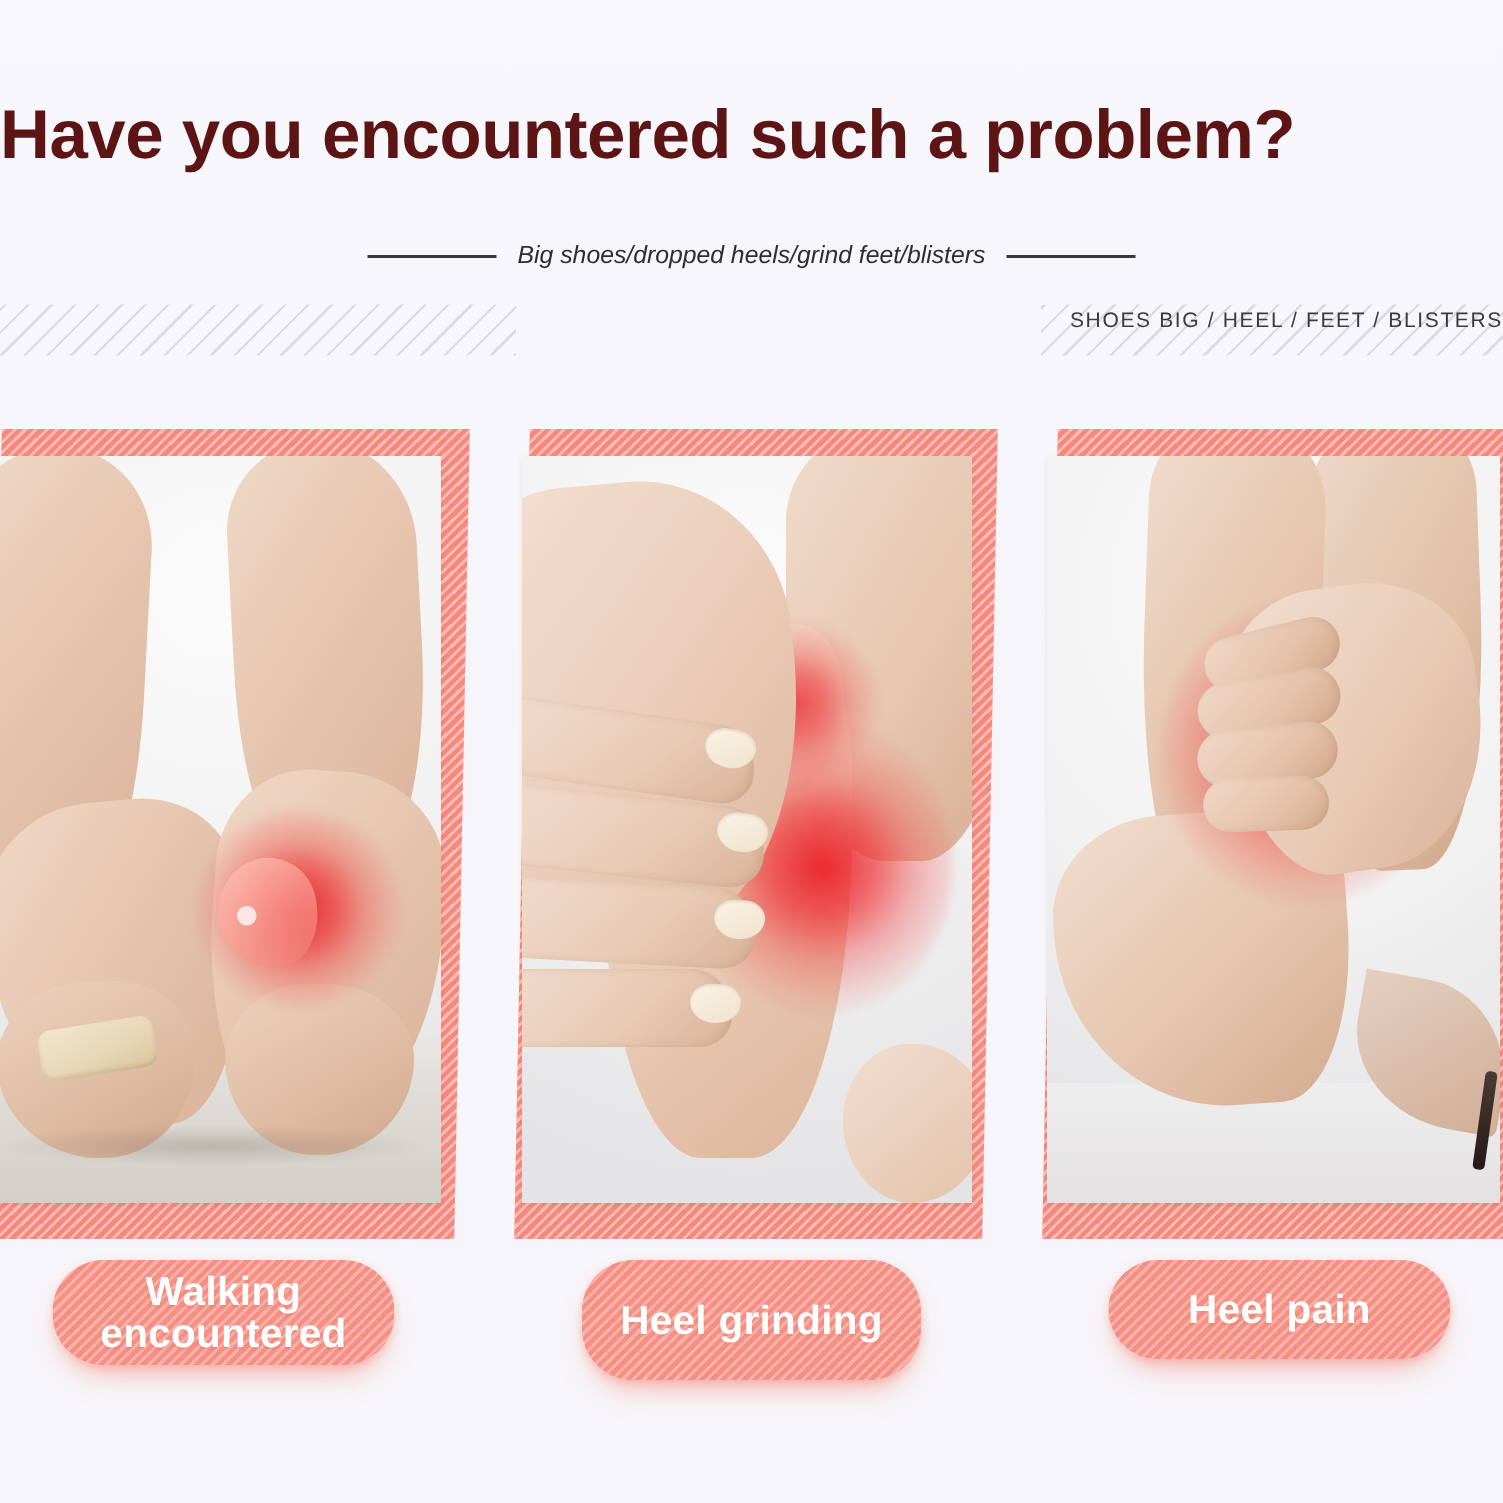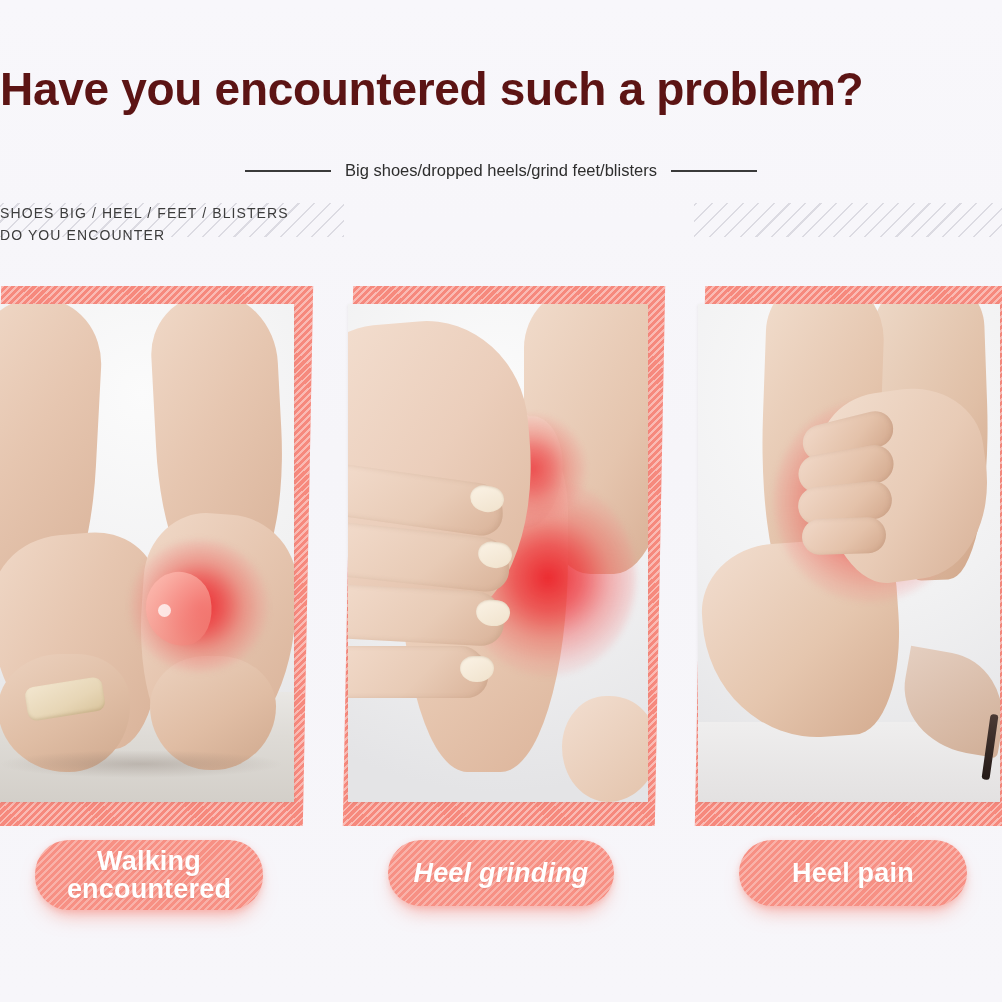--- a/index.html
+++ b/index.html
@@ -38,20 +38,21 @@
 
   .subline-row {
     position: absolute;
     top: 161px;
     left: 0;
     width: 1002px;
     display: flex;
     align-items: center;
     justify-content: center;
     gap: 14px;
+    font-style: italic;
   }
   .subline-rule {
     width: 86px;
     height: 2px;
     background: #3a3a3a;
   }
   .subline-text {
     font-size: 16.5px;
     color: #2e2e2e;
     white-space: nowrap;
@@ -70,21 +71,21 @@
     opacity: .85;
   }
   .hatch-left  { left: -4px;  width: 348px; }
   .hatch-right { left: 694px; width: 312px; }
 
   .eng-caption {
     position: absolute;
     top: 203px;
     left: 0;
     width: 1002px;
-    text-align: left;
+    text-align: right;
     font-size: 14px;
     letter-spacing: 1.1px;
     color: #3c3c3c;
     line-height: 1.55;
   }
   .eng-caption span { display: block; }
 
   
   .panels {
     position: absolute;
@@ -376,21 +377,21 @@
       -45deg,
       rgba(255,255,255,.30) 0px, rgba(255,255,255,.30) 2px,
       rgba(255,255,255,0) 2px, rgba(255,255,255,0) 5px
     );
     box-shadow:
       0 12px 20px -8px rgba(247,144,132,.70),
       0 2px 6px rgba(247,144,132,.35);
     text-shadow: 0 1px 2px rgba(200,90,80,.25);
   }
   .pill-1 { width: 228px; height: 70px; }
-  .pill-2 { width: 226px; height: 66px; font-style: italic; }
+  .pill-2 { width: 226px; height: 80px; }
   .pill-3 { width: 228px; height: 66px; }
 
   .pill-label { display: block; white-space: pre-line; }
 </style>
 </head>
 <body>
 
 <div class="page">
 
   <div class="headline">Have you encountered such a problem?</div>
@@ -399,21 +400,20 @@
     <div class="subline-rule"></div>
     <div class="subline-text">Big shoes/dropped heels/grind feet/blisters</div>
     <div class="subline-rule"></div>
   </div>
 
   <div class="hatch-band hatch-left"></div>
   <div class="hatch-band hatch-right"></div>
 
   <div class="eng-caption">
     <span>SHOES BIG / HEEL / FEET / BLISTERS</span>
-    <span>DO YOU ENCOUNTER</span>
   </div>
 
   <div class="panels">
 
     <div class="panel panel-1">
       <div class="frame"></div>
       <div class="photo">
         <div class="bg-studio"></div>
         <div class="floor"></div>
         <div class="skin p1-leg-l"></div>

